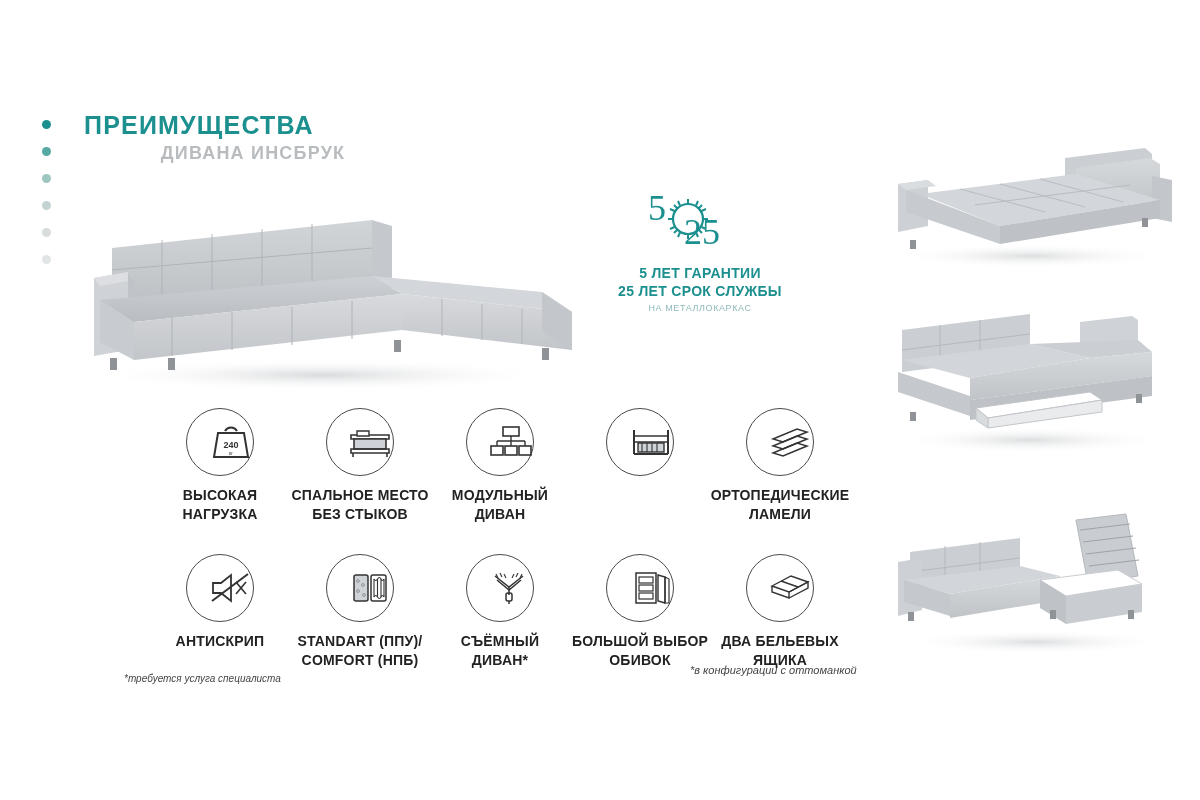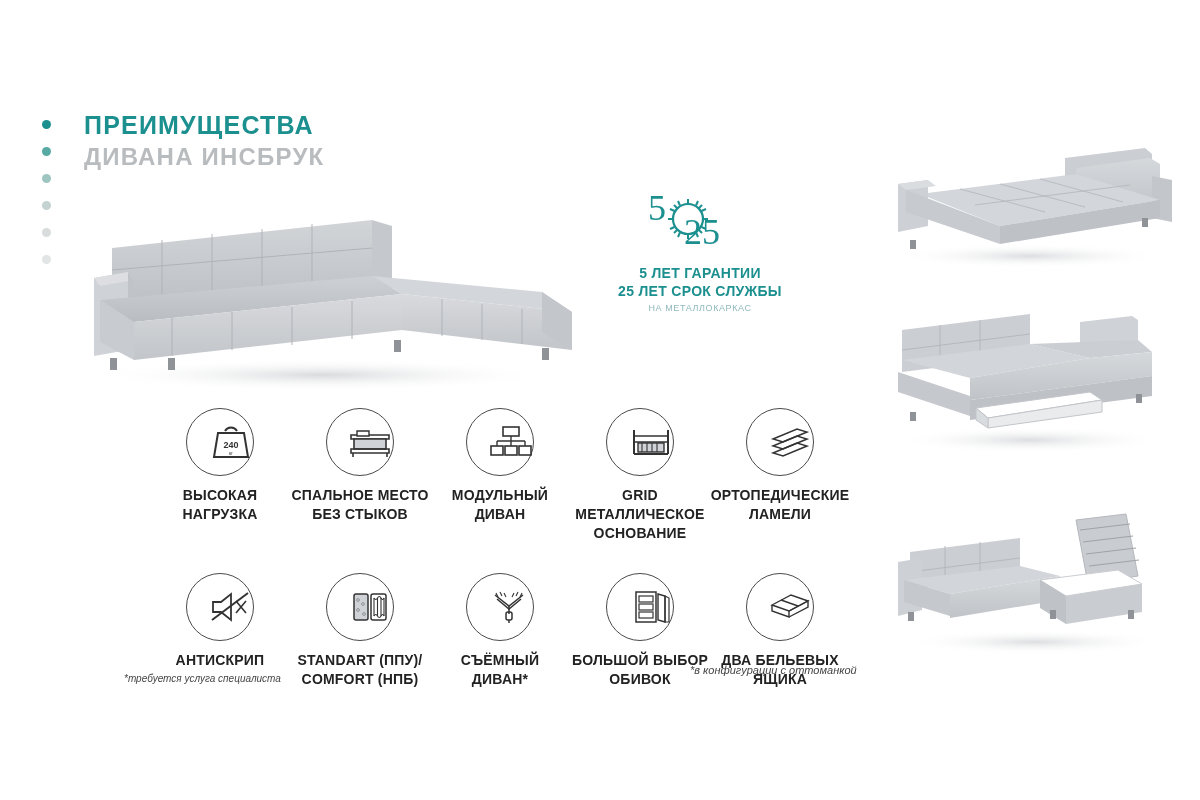--- a/index.html
+++ b/index.html
@@ -31,26 +31,27 @@
   }
   .title-main {
     font-size: 25px;
     letter-spacing: 1.2px;
     font-weight: bold;
     color: #1c8f8f;
     margin: 0 0 4px 42px;
     line-height: 1.1;
   }
   .title-sub {
-    font-size: 24px;
+    font-size: 18px;
     letter-spacing: 1.2px;
     font-weight: bold;
     color: #b9bcbe;
     margin: 0 0 0 42px;
     line-height: 1.1;
+    text-align: center;
   }
   .dot-column {
     position: absolute;
     left: 0px;
     top: 8px;
     display: flex;
     flex-direction: column;
     gap: 18px;
   }
   .dot-column i {
@@ -346,23 +347,20 @@
           <svg width="44" height="40" viewBox="0 0 44 40">
             <path d="M5,8 v24 M39,8 v24" stroke="#333" stroke-width="2"></path>
             <path d="M5,14 h34 M5,20 h34" stroke="#333" stroke-width="1.6"></path>
             <rect x="9" y="21" width="26" height="9" fill="#cfd2d6" stroke="#333" stroke-width="1.4"></rect>
             <g stroke="#333" stroke-width="1.1">
               <path d="M13,21 v9 M18,21 v9 M23,21 v9 M28,21 v9"></path>
             </g>
             <path d="M5,32 h34" stroke="#333" stroke-width="2"></path>
           </svg>
         </div>
-        <div class="caption">GRID
-МЕТАЛЛИЧЕСКОЕ
-ОСНОВАНИЕ</div>
       </div>
 
       <div class="feature">
         <div class="circle">
           <svg width="46" height="38" viewBox="0 0 46 38">
             <g fill="none" stroke="#333" stroke-width="1.5">
               <path d="M6,16 L30,6 L40,9 L16,19 Z"></path>
               <path d="M6,23 L30,13 L40,16 L16,26 Z"></path>
               <path d="M6,30 L30,20 L40,23 L16,33 Z"></path>
             </g>

